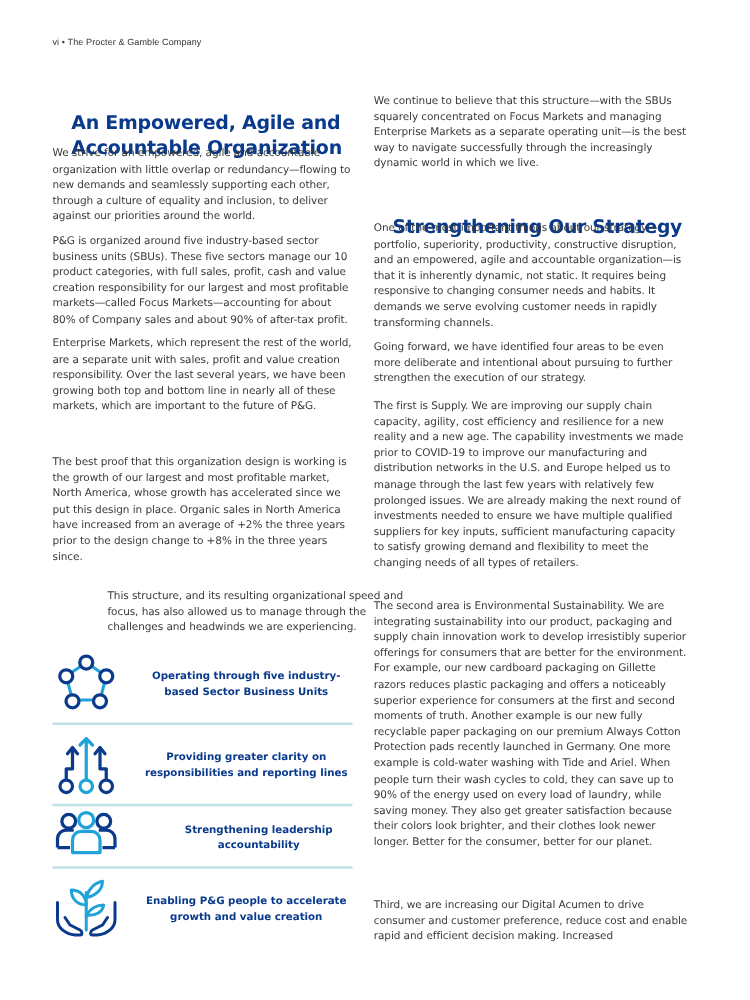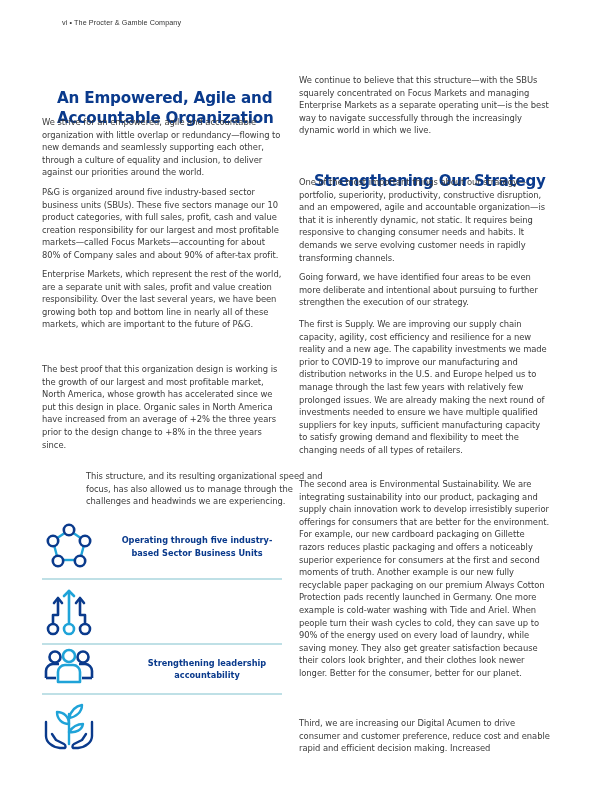--- a/index.html
+++ b/index.html
@@ -1,21 +1,21 @@
 <!DOCTYPE html>
 <html><head>
   <meta charset="utf-8">
   <style>
     html, body { margin: 0; padding: 0; }
     body {
       width: 600px; height: 800px; background: #ffffff; position: relative; overflow: hidden;
       font-family: "Liberation Sans", "DejaVu Sans", sans-serif; color: #3a3a3a;
     }
     .running-head {
-      position: absolute; left: 42px; top: 18px; font-size: 7.2px; color: #333; letter-spacing: 0.1px; margin-left: 20px;
+      position: absolute; left: 42px; top: 29px; font-size: 7.2px; color: #333; letter-spacing: 0.1px;
     }
     h2 {
       margin: 15px; color: #0a3a8c; font-family: "DejaVu Sans", sans-serif; font-weight: bold;
       letter-spacing: -0.2px;
     }
     .h-left { position: absolute; left: 42px; top: 73px; font-size: 15.2px; line-height: 20px; width: 260px; }
     .h-right { position: absolute; left: 299px; top: 156px; font-size: 15px; line-height: 20px; width: 280px; }
     p {
       margin: 0; font-size: 8.4px; line-height: 12.6px; color: #3a3a3a;
       font-family: "DejaVu Sans", sans-serif; letter-spacing: -0.05px;
@@ -77,20 +77,21 @@
           <path d="M11 39 V30 H16 V14" stroke="#0a3a8c"></path>
           <path d="M12 18 L16 13 L20 18" stroke="#0a3a8c"></path>
           <path d="M43 39 V30 H38 V14" stroke="#0a3a8c"></path>
           <path d="M34 18 L38 13 L42 18" stroke="#0a3a8c"></path>
         </g>
         <circle cx="11" cy="44" r="5" stroke="#0a3a8c" stroke-width="2.6" fill="#fff"></circle>
         <circle cx="27" cy="44" r="5" stroke="#1fa3d8" stroke-width="2.6" fill="#fff"></circle>
         <circle cx="43" cy="44" r="5" stroke="#0a3a8c" stroke-width="2.6" fill="#fff"></circle>
       </svg>
     </div>
+    <div class="pillar-text">Providing greater clarity on responsibilities and reporting lines</div>
   </div>
   <div class="divider"></div>
   <div class="pillar" style="height:48px;gap:20px;">
     <div class="pillar-icon">
       <svg width="54" height="54" viewBox="0 0 54 54">
         <g fill="none" stroke-width="2.6" stroke-linejoin="round">
           <circle cx="13" cy="15" r="5.5" stroke="#0a3a8c"></circle>
           <path d="M4 36 V29 a7 7 0 0 1 7 -7 h6" stroke="#0a3a8c"></path>
           <path d="M4 36 H14" stroke="#0a3a8c"></path>
           <circle cx="41" cy="15" r="5.5" stroke="#0a3a8c"></circle>
@@ -110,20 +111,21 @@
         <g fill="none" stroke-width="2.4" stroke-linecap="round" stroke-linejoin="round">
           <path d="M27 44 V14" stroke="#1fa3d8"></path>
           <path d="M27 24 C20 24 15 19 15 12 C22 12 27 17 27 24" stroke="#1fa3d8"></path>
           <path d="M27 18 C29 11 34 6 40 5 C40 12 34 17 27 18" stroke="#1fa3d8"></path>
           <path d="M27 32 C31 26 36 24 41 24 C40 30 34 33 27 32" stroke="#1fa3d8"></path>
           <path d="M4 22 V36 C4 42 10 47 18 48 L22 48 C24 48 24 45 22 44 L14 40 L10 34" stroke="#0a3a8c"></path>
           <path d="M50 22 V36 C50 42 44 47 36 48 L32 48 C30 48 30 45 32 44 L40 40 L44 34" stroke="#0a3a8c"></path>
         </g>
       </svg>
     </div>
+    <div class="pillar-text">Enabling P&amp;G people to accelerate growth and value creation</div>
   </div>
 </div>
 
 <p class="para" style="left:299px; top:74px; width:252px;">We continue to believe that this structure—with the SBUs squarely concentrated on Focus Markets and managing Enterprise Markets as a separate operating unit—is the best way to navigate successfully through the increasingly dynamic world in which we live.</p>
 
 <h2 class="h-right">Strengthening Our Strategy</h2>
 
 <p class="para" style="left:299px; top:176px; width:252px;">One of the most important things about our strategy—portfolio, superiority, productivity, constructive disruption, and an empowered, agile and accountable organization—is that it is inherently dynamic, not static. It requires being responsive to changing consumer needs and habits. It demands we serve evolving customer needs in rapidly transforming channels.</p>
 <p class="para" style="left:299px; top:271px; width:250px;">Going forward, we have identified four areas to be even more deliberate and intentional about pursuing to further strengthen the execution of our strategy.</p>
 <p class="para" style="left:299px; top:318px; width:252px;">The first is Supply. We are improving our supply chain capacity, agility, cost efficiency and resilience for a new reality and a new age. The capability investments we made prior to COVID-19 to improve our manufacturing and distribution networks in the U.S. and Europe helped us to manage through the last few years with relatively few prolonged issues. We are already making the next round of investments needed to ensure we have multiple qualified suppliers for key inputs, sufficient manufacturing capacity to satisfy growing demand and flexibility to meet the changing needs of all types of retailers.</p>

